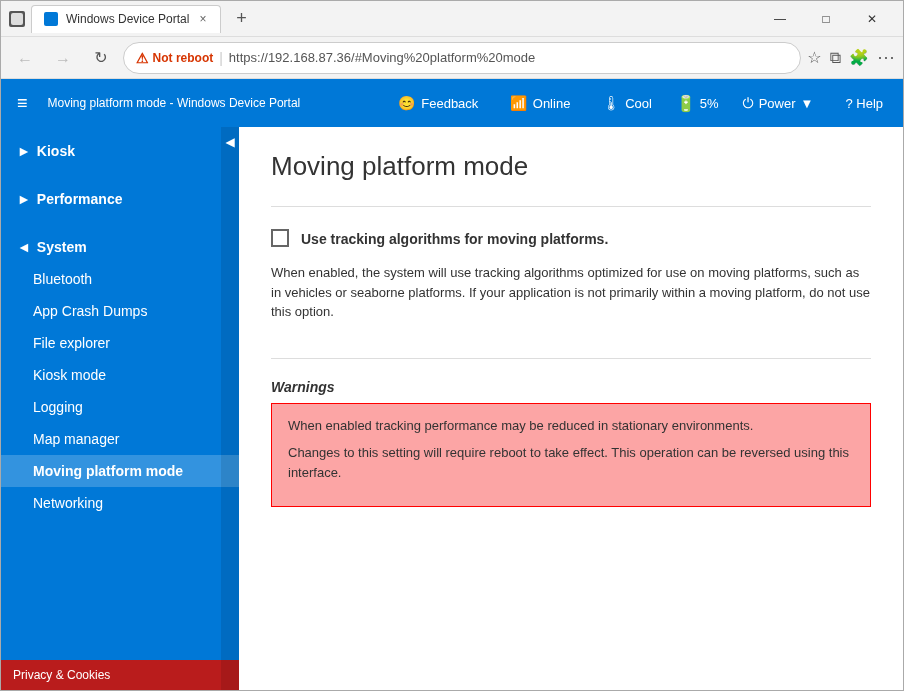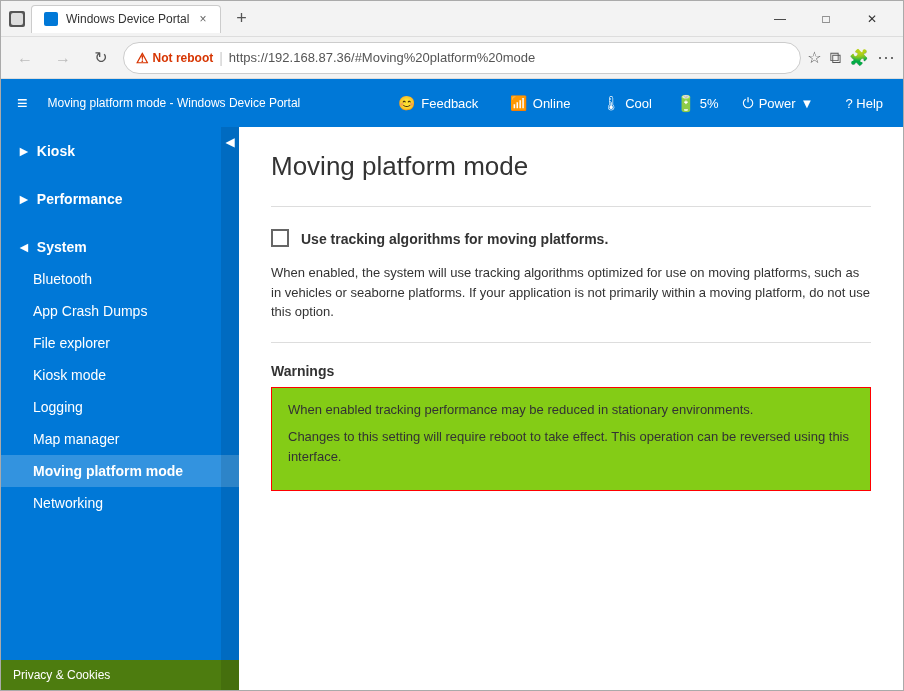--- a/index.html
+++ b/index.html
@@ -45,36 +45,36 @@
 
     
     .sidebar { background: #0078d7; color: #fff; width: 238px; min-width: 238px; display: flex; flex-direction: column; overflow-y: auto; overflow-x: hidden; position: relative; }
     .sidebar-collapse { position: absolute; right: 0; top: 0; width: 18px; height: 100%; background: rgba(0,0,0,0.1); display: flex; align-items: flex-start; justify-content: center; padding-top: 8px; cursor: pointer; font-size: 12px; }
     .sidebar-section { padding: 8px 0; }
     .sidebar-group-header { padding: 8px 16px; font-size: 14px; font-weight: 600; cursor: pointer; display: flex; align-items: center; gap: 6px; }
     .sidebar-item { padding: 8px 16px 8px 32px; font-size: 14px; cursor: pointer; white-space: nowrap; }
     .sidebar-item.active { background: rgba(255,255,255,0.2); font-weight: 600; }
 
     
-    .sidebar-footer { margin-top: auto; background: #4d7c0f; color: #fff; padding: 8px 12px; font-size: 12px; }
+    .sidebar-footer { margin-top: auto; background: #b91c1c; color: #fff; padding: 8px 12px; font-size: 12px; }
 
     
     .content-area { flex: 1; background: #fff; overflow-y: auto; padding: 24px 32px; }
     .content-title { font-size: 26px; font-weight: 300; color: #333; margin-bottom: 24px; }
     .section-divider { border: none; border-top: 1px solid #ddd; margin: 20px 0; }
 
     
     .checkbox-section { display: flex; align-items: flex-end; gap: 12px; margin-bottom: 16px; }
     .custom-checkbox { width: 18px; height: 18px; border: 2px solid #666; background: #fff; flex-shrink: 0; margin-top: 2px; cursor: pointer; }
     .checkbox-label { font-size: 14px; font-weight: 700; color: #333; }
-    .description-text { font-size: 13px; color: #333; line-height: 1.5; margin-left: 0; margin-bottom: 20px; }
-
-    
-    .warnings-title { font-size: 14px; font-weight: 700; color: #333; margin-bottom: 8px; }
-    .warning-box { border: 1px solid red; padding: 12px 16px; background: #84cc16; }
+    .description-text { font-size: 13px; color: #333; line-height: 1.5; margin-left: 0; margin-bottom: 36px; }
+
+    
+    .warnings-title { font-size: 14px; font-weight: 700; color: #333; margin-bottom: 8px; font-style: italic; }
+    .warning-box { border: 1px solid red; padding: 12px 16px; background: #fca5a5; }
     .warning-line { font-size: 13px; color: #333; line-height: 1.5; margin-bottom: 8px; }
     .warning-line:last-child { margin-bottom: 12px; }
 
     
     ::-webkit-scrollbar { width: 8px; }
     ::-webkit-scrollbar-track { background: #f1f1f1; }
     ::-webkit-scrollbar-thumb { background: #bbb; border-radius: 4px; }
   </style>
 </head>
 <body>

